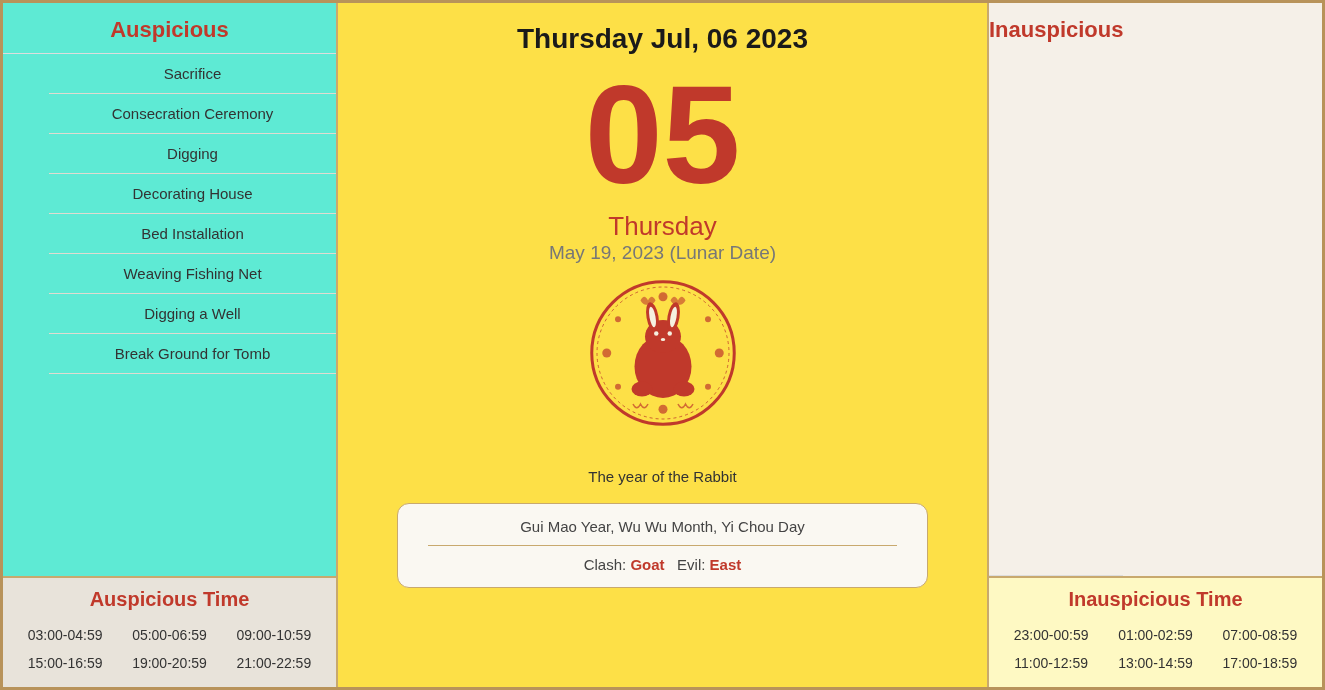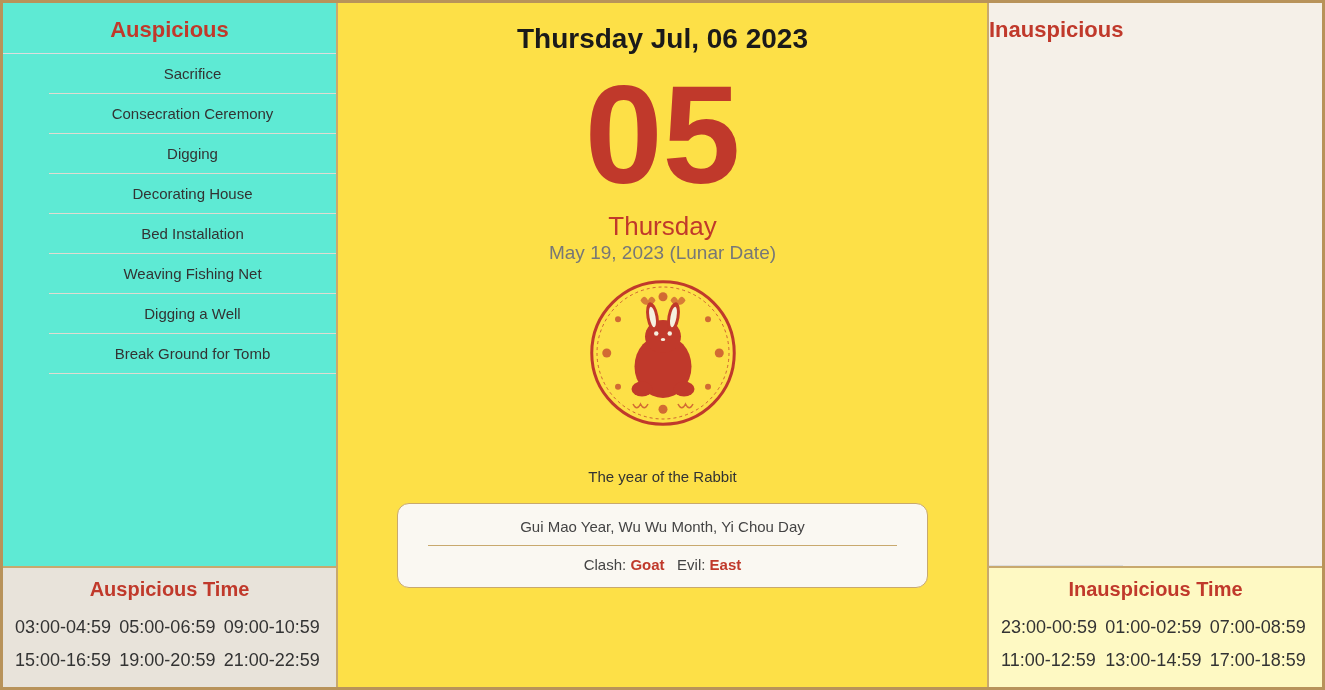--- a/index.html
+++ b/index.html
@@ -70,21 +70,22 @@
     }
 
     .time-grid {
       display: grid;
       grid-template-columns: 1fr 1fr 1fr;
       gap: 4px 0;
       padding: 4px 10px;
     }
 
     .time-cell {
-      font-size: 18px;
+      text-align: center;
+      font-size: 14px;
       color: #333;
       padding: 4px 2px;
     }
 
     
     .center-panel {
       flex: 1;
       background: #fde047;
       display: flex;
       flex-direction: column;

